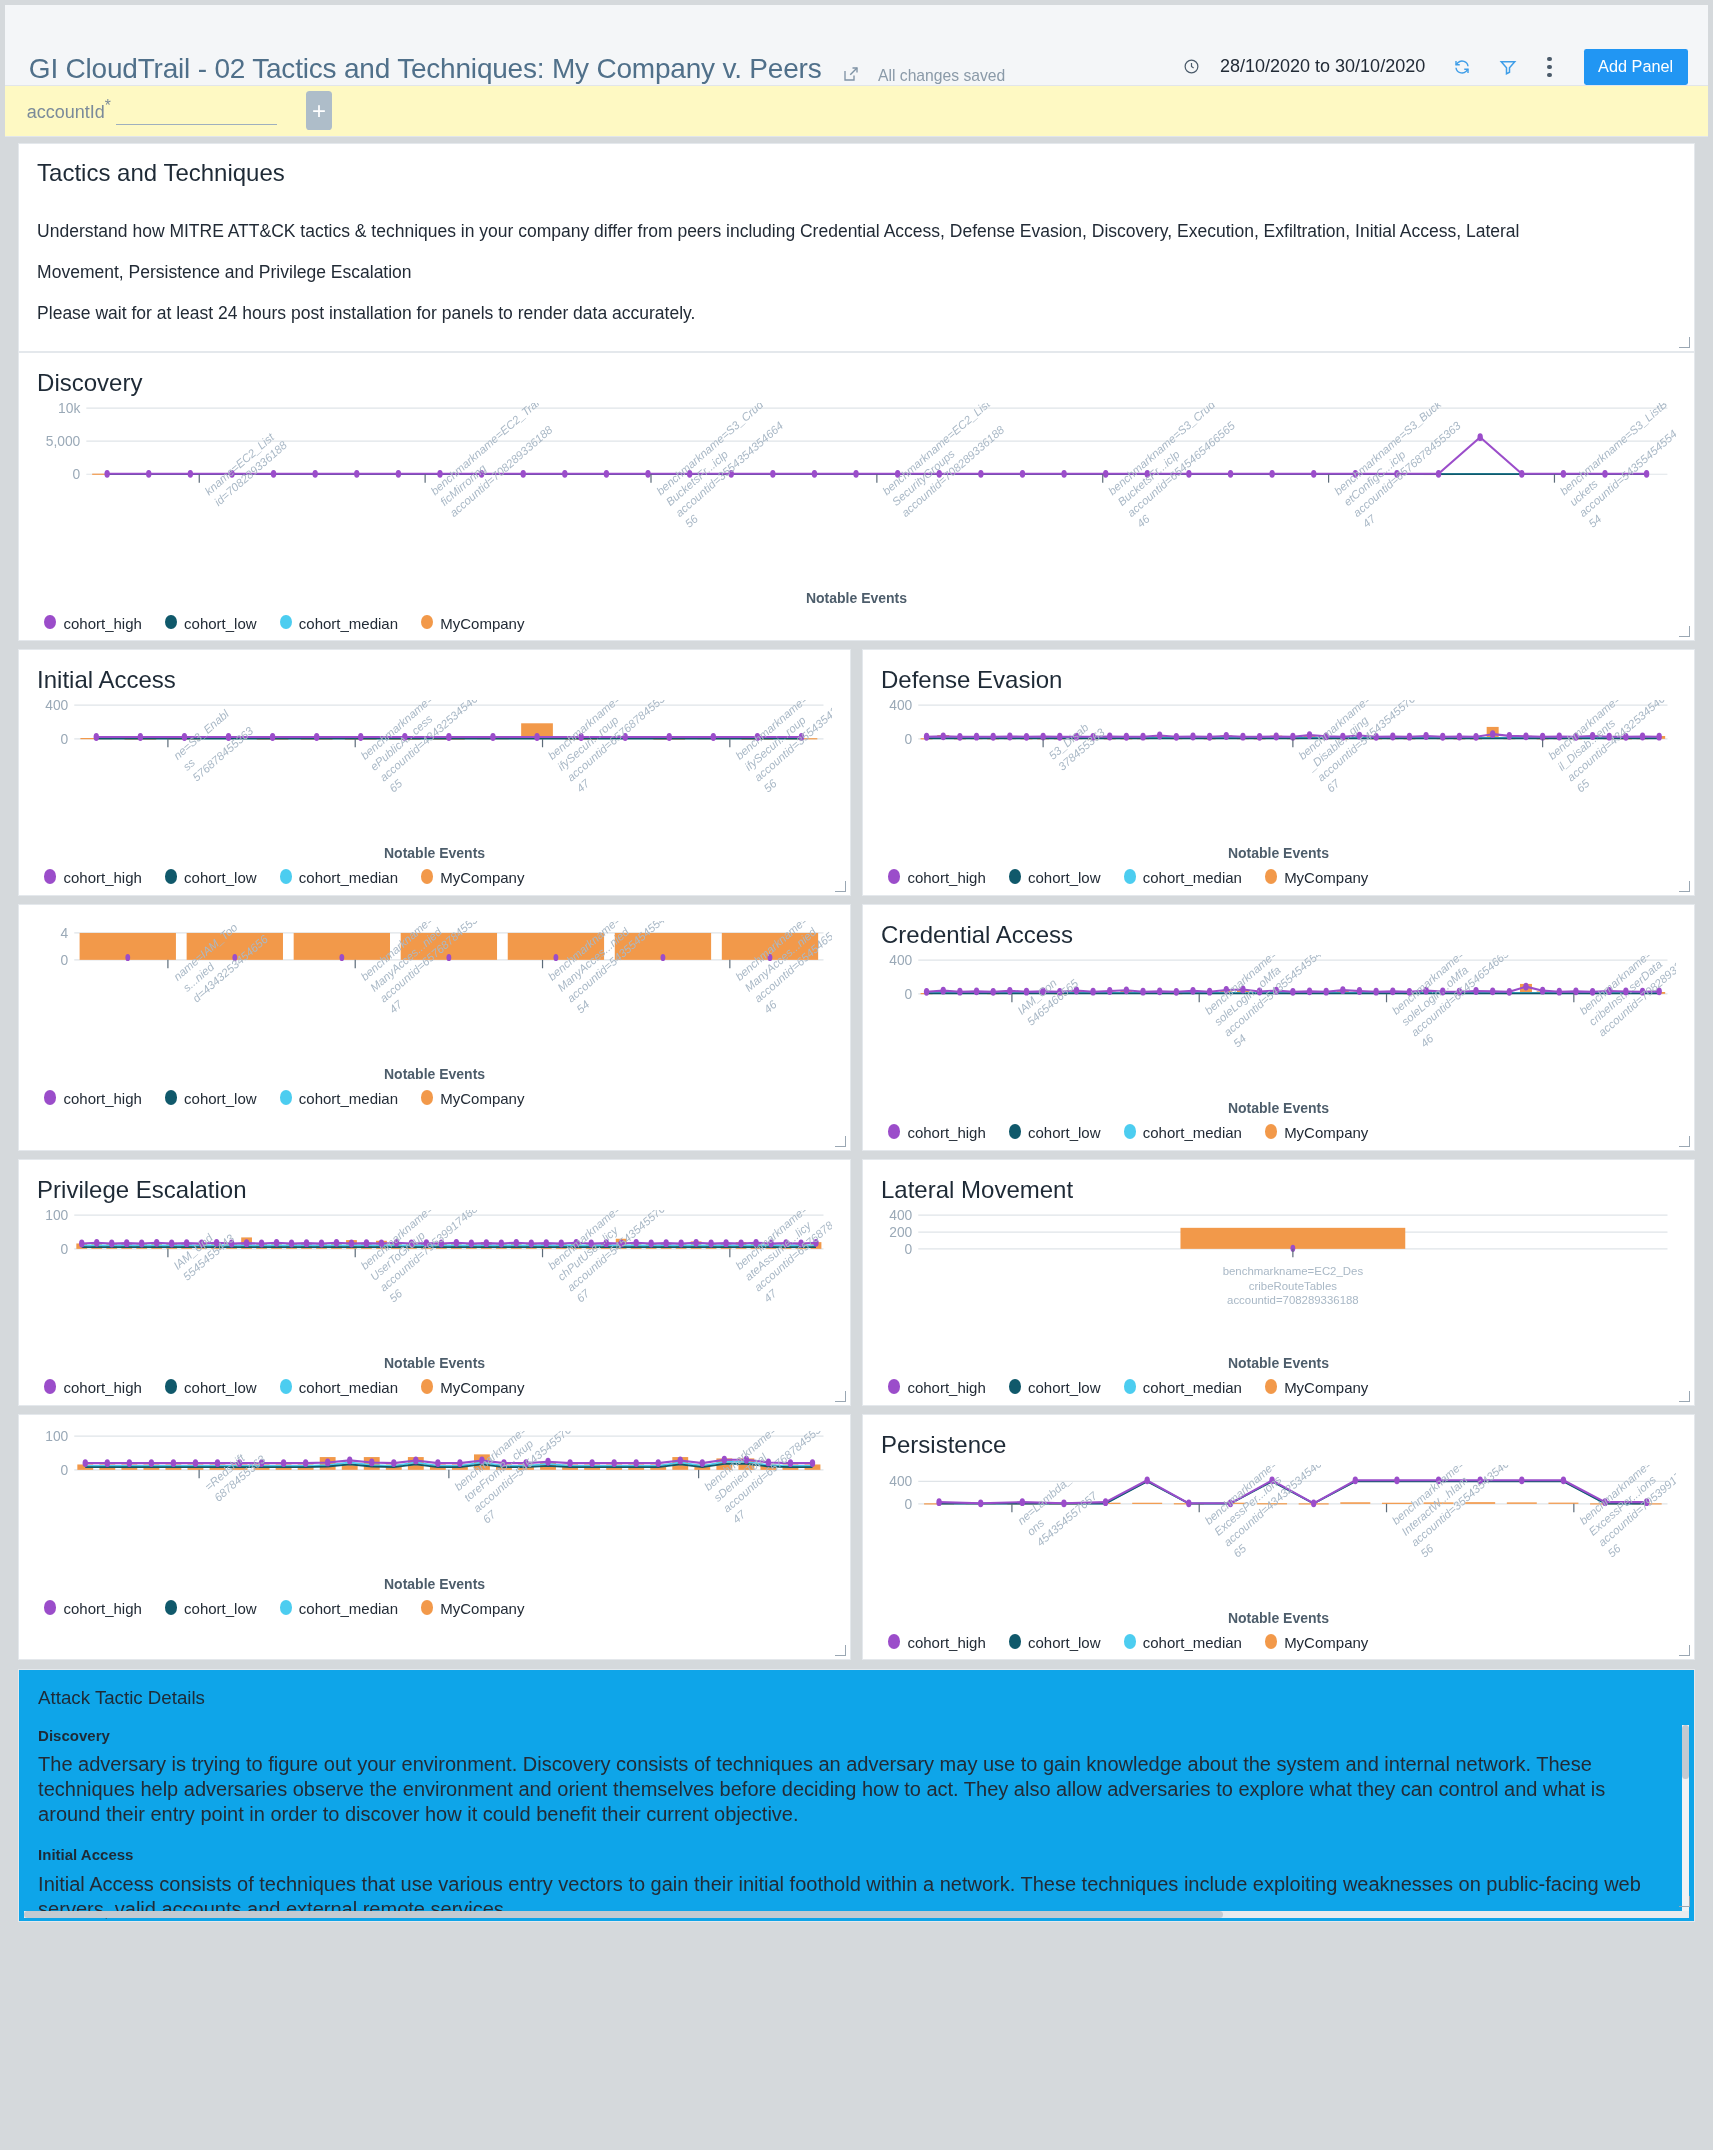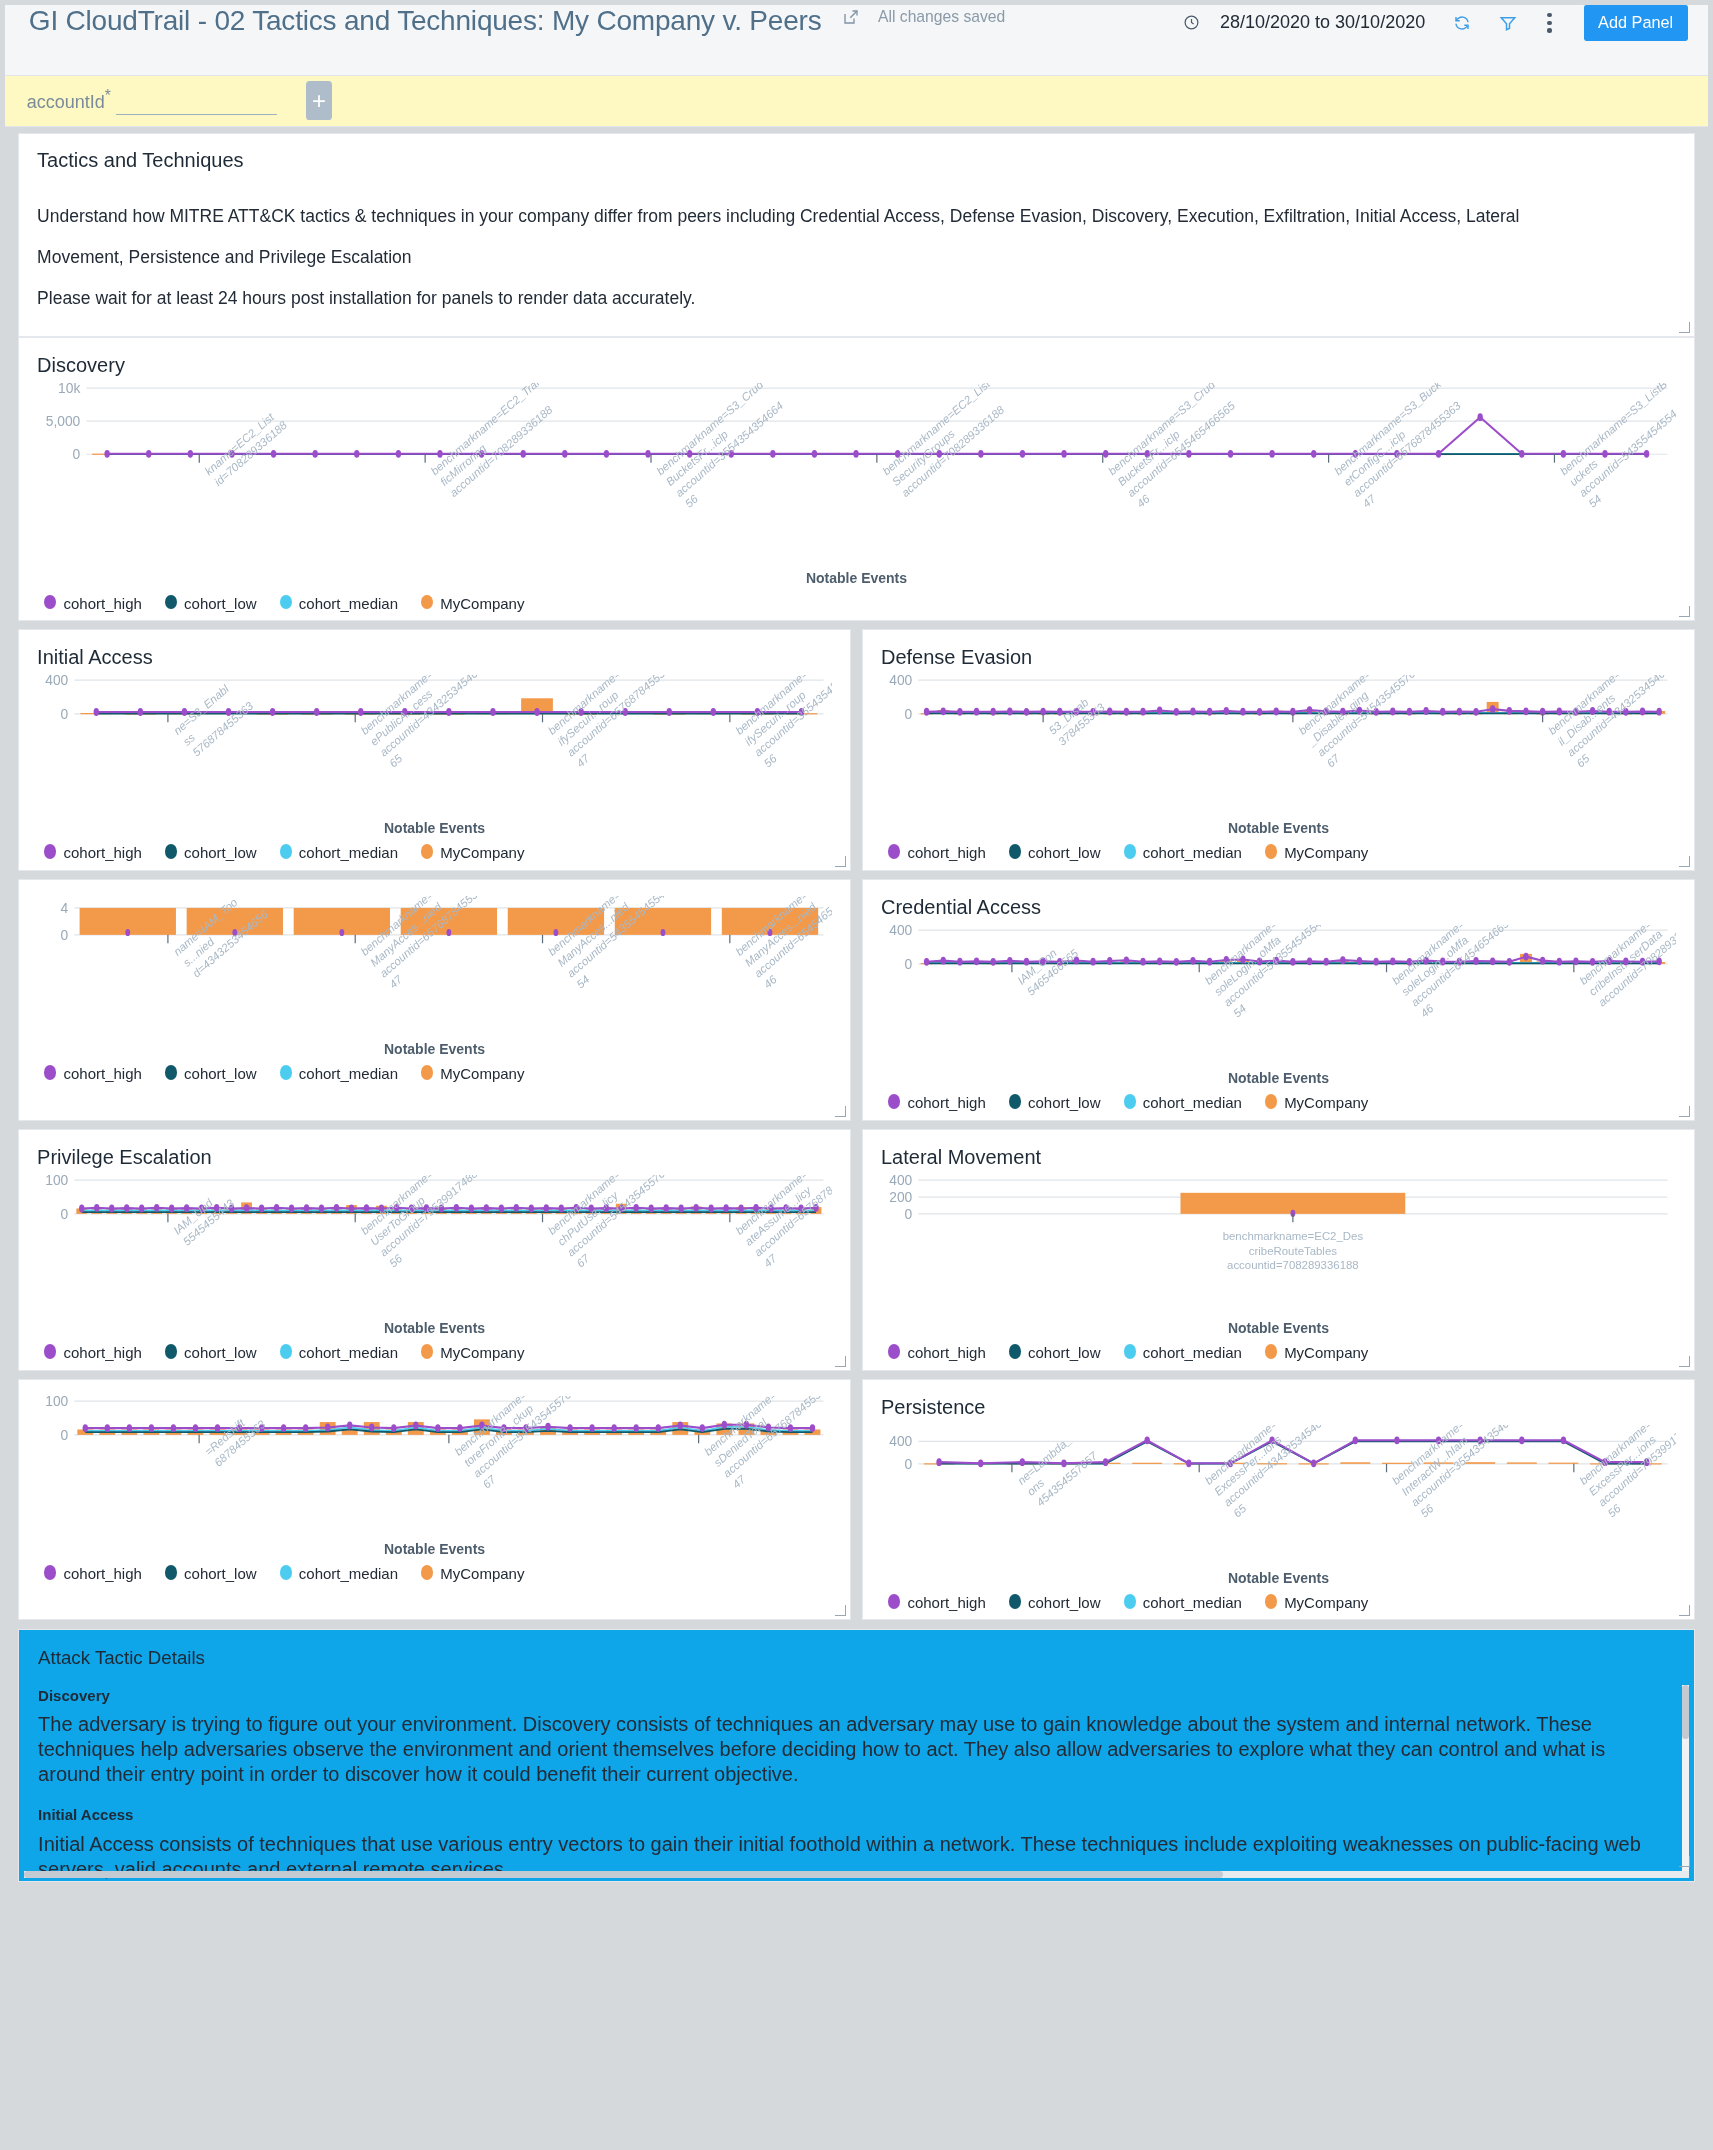--- a/index.html
+++ b/index.html
@@ -13,25 +13,25 @@
 
   
   .app {
     width: 1713px;
     background: #d5d9dc;
     padding: 4.8px 4.8px 0 4.8px;
   }
 
   
   .header {
-    height: 71px;
+    height: 81px;
     background: #f4f6f8;
     border-bottom: 0.6px solid #e2e6ea;
     display: flex;
-    align-items: flex-start;
+    align-items: flex-end;
     padding: 0 20.5px 0 24px;
   }
   .title {
     font-size: 28px;
     color: #50708a;
     font-weight: 400;
     white-space: nowrap;
     letter-spacing: -0.2px;
   }
   .share-icon {
@@ -135,21 +135,21 @@
     padding: 15.7px 18px 8.4px 18px;
   }
   .panel .resize-handle {
     position: absolute;
     right: 3.6px; bottom: 3px;
     width: 11px; height: 11px;
     border-right: 1.2px solid #9aa7b3;
     border-bottom: 1.2px solid #9aa7b3;
   }
   .panel-title {
-    font-size: 20px;
+    font-size: 24px;
     color: #1e2a36;
     font-weight: 400;
     margin-bottom: 6px;
   }
 
   
   .text-panel { padding: 15.7px 18px 17px 18px; }
   .text-panel .body-line {
     font-size: 17.5px;
     color: #222b36;

